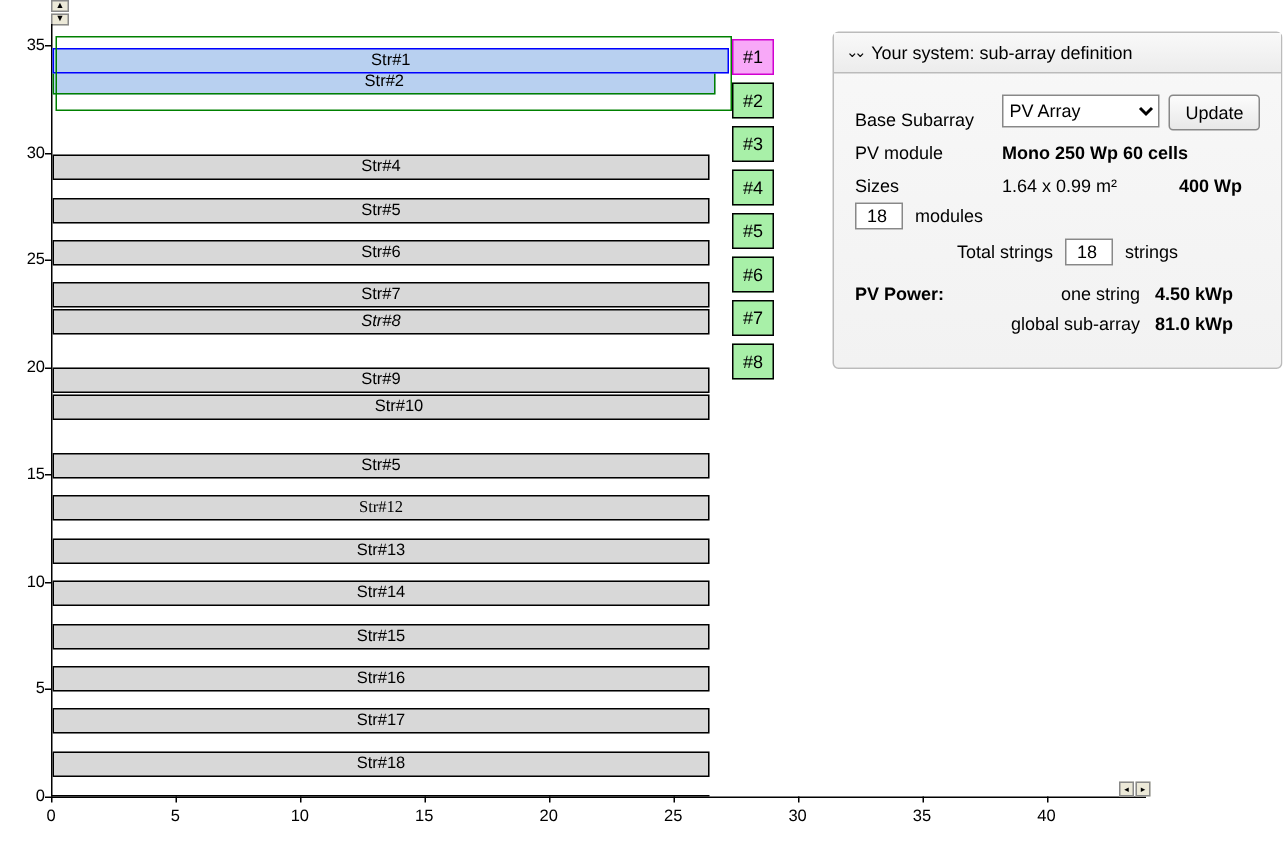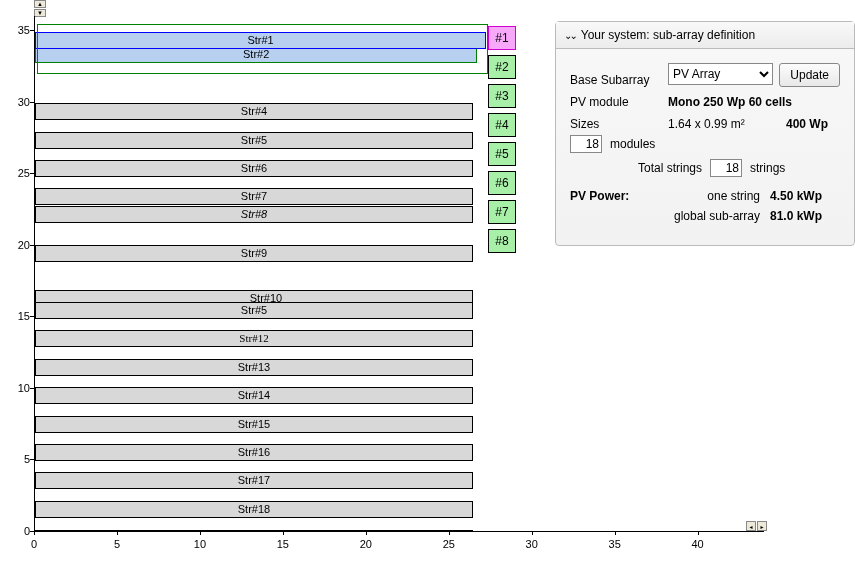--- a/index.html
+++ b/index.html
@@ -207,21 +207,21 @@
     display:flex;
     align-items:center;
     margin-bottom:6px;
   }
   .indent-row .l1 { width:140px; text-align:right; padding-right:8px; }
   .indent-row input.num {
     width:32px;
     height:18px;
     font-size:12px;
     border:1px solid #888;
-    text-align:right;
+    text-align:left;
     padding-left:7px;
   }
   .indent-row .unit { margin-left:8px; width:60px; }
   .pow-row {
     display:flex;
     margin-top:12px;
   }
   .pow-row .pl { font-weight:bold; width:90px; }
   .pow-block { flex:1;}
   .pow-line { display:flex; margin-bottom:6px;}
@@ -248,21 +248,21 @@
     </div>
   <div class="plot" id="plot">
       <div class="string-bar sel1" style="top: 2px;">Str#1</div>
       <div class="string-bar sel2" style="top: 30.4px;">Str#2</div>
       <div class="string-bar" style="top: 87.2px;">Str#4</div>
       <div class="string-bar" style="top: 115.6px;">Str#5</div>
       <div class="string-bar" style="top: 144px;">Str#6</div>
       <div class="string-bar" style="top: 172.4px;">Str#7</div>
       <div class="string-bar" style="top: 190px; font-style: italic;">Str#8</div>
       <div class="string-bar" style="top: 229.2px;">Str#9</div>
-      <div class="string-bar" style="top: 274px; padding-left: 24px;">Str#10</div>
+      <div class="string-bar" style="top: 247px; padding-left: 24px;">Str#10</div>
       <div class="string-bar" style="top: 286px;">Str#5</div>
       <div class="string-bar" style="top: 314.4px; font-family: Liberation Serif, serif;">Str#12</div>
       <div class="string-bar" style="top: 342.8px;">Str#13</div>
       <div class="string-bar" style="top: 371.2px;">Str#14</div>
       <div class="string-bar" style="top: 399.6px;">Str#15</div>
       <div class="string-bar" style="top: 428px;">Str#16</div>
       <div class="string-bar" style="top: 456.4px;">Str#17</div>
       <div class="string-bar" style="top: 484.8px;">Str#18</div>
       <div class="sel-outline-green" style="left: 2px; top: 8px; width: 103%; height: 50px;"></div>
     </div>

